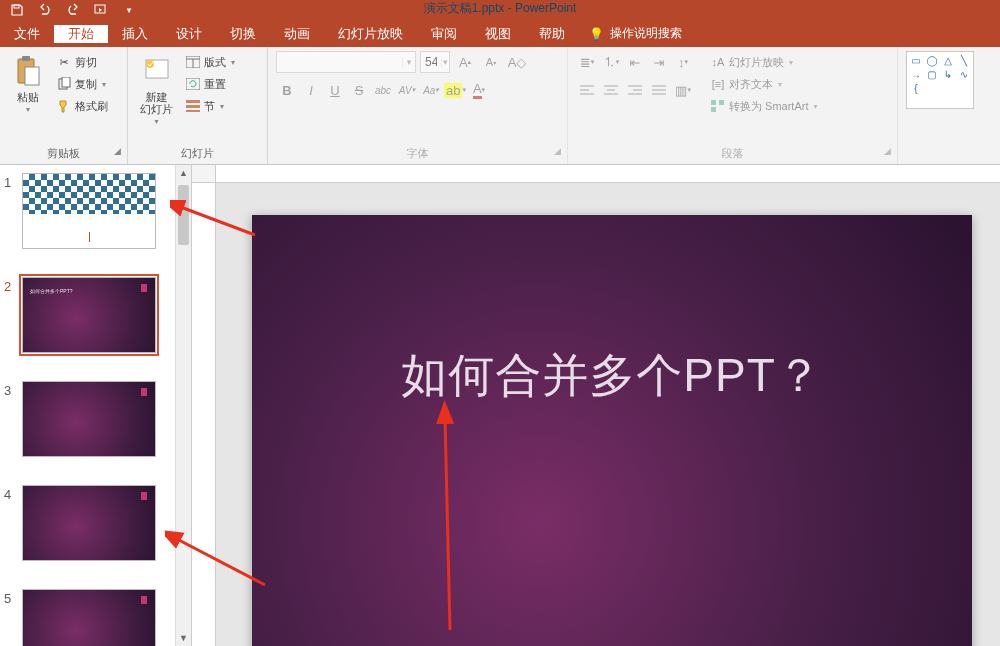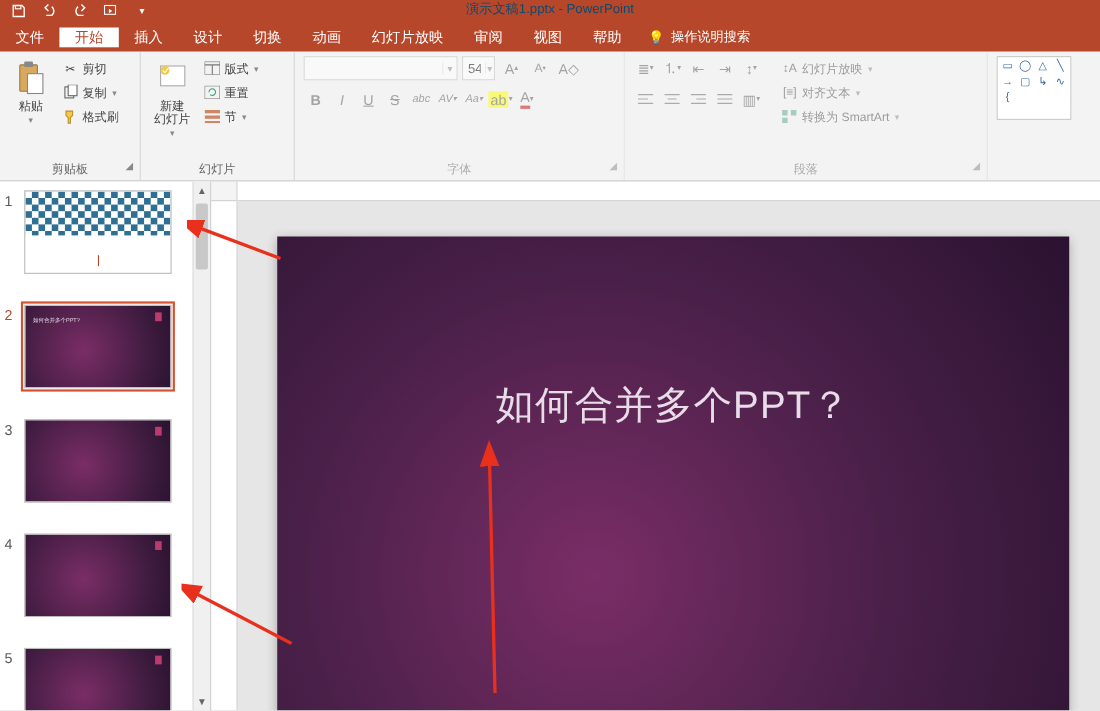--- a/index.html
+++ b/index.html
@@ -61,21 +61,21 @@
 .thumb-purple .mark { position:absolute; top:6px; right:8px; width:6px; height:8px; background:#bc3a6e; }
 .thumb-purple .txt { position:absolute; top:10px; left:7px; color:#e8dce8; font-size:5px; }
 
 .editor { flex: 1; background: #e6e6e6; position: relative; overflow:hidden; }
 .ruler-h { position:absolute; top:0; left:24px; right:0; height:18px; background:#fff; border-bottom:1px solid #ccc; }
 .ruler-v { position:absolute; top:18px; left:0; width:24px; bottom:0; background:#fff; border-right:1px solid #ccc; }
 .ruler-corner { position:absolute; top:0; left:0; width:24px; height:18px; background:#f4f4f4; border-right:1px solid #ccc; border-bottom:1px solid #ccc; }
 
 .canvas-wrap { position:absolute; top:50px; left:60px; right:0; bottom:0; }
 .slide { width: 720px; height: 560px; background: radial-gradient(circle at 40% 55%, #7a2d66 0%, #4a2049 50%, #2a1230 100%); box-shadow: 0 2px 10px rgba(0,0,0,0.3); position:relative; }
-.slide-title { position:absolute; top:130px; left:0; right:0; text-align:center; color:#e8dce8; font-size:35px; font-weight:300; letter-spacing:1px; }
+.slide-title { position:absolute; top:130px; left:0; right:0; text-align:center; color:#e8dce8; font-size:46px; font-weight:300; letter-spacing:1px; }
 
 .arrow { position:absolute; pointer-events:none; }
 
 
 .shapes-box { width:68px; height:58px; border:1px solid #c8c8c8; background:#fff; display:flex; flex-wrap:wrap; padding:2px; gap:2px; align-content:flex-start; }
 .shapes-box .sh { width:14px; height:12px; display:flex; align-items:center; justify-content:center; font-size:10px; color:#3a6ea5; cursor:pointer; }
 
 
 .disabled { opacity: 0.5; }
 </style>

